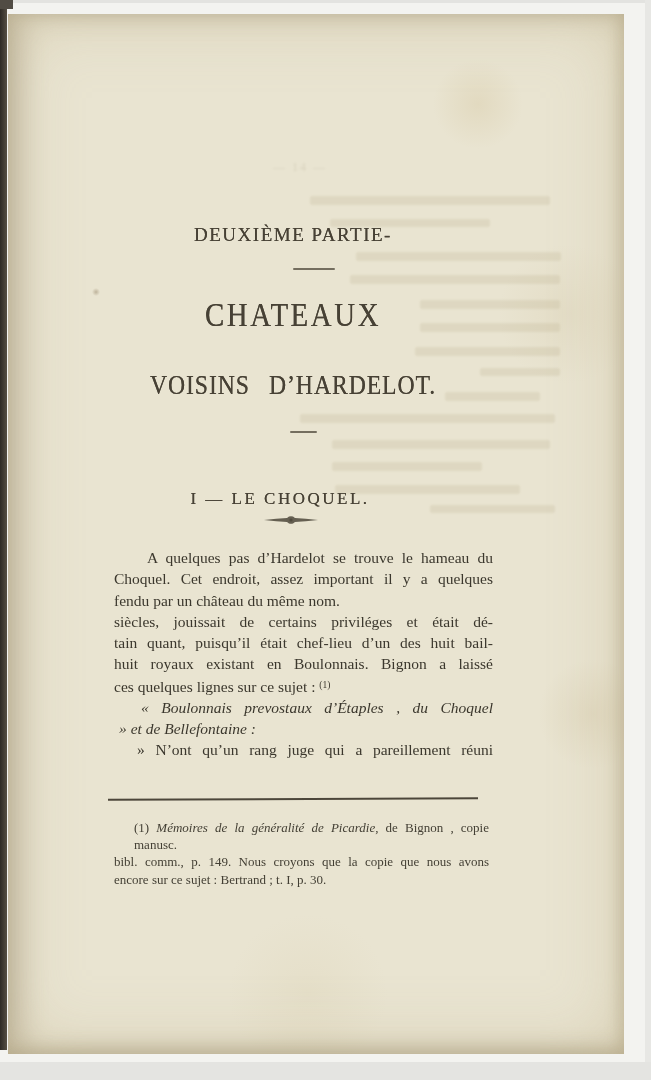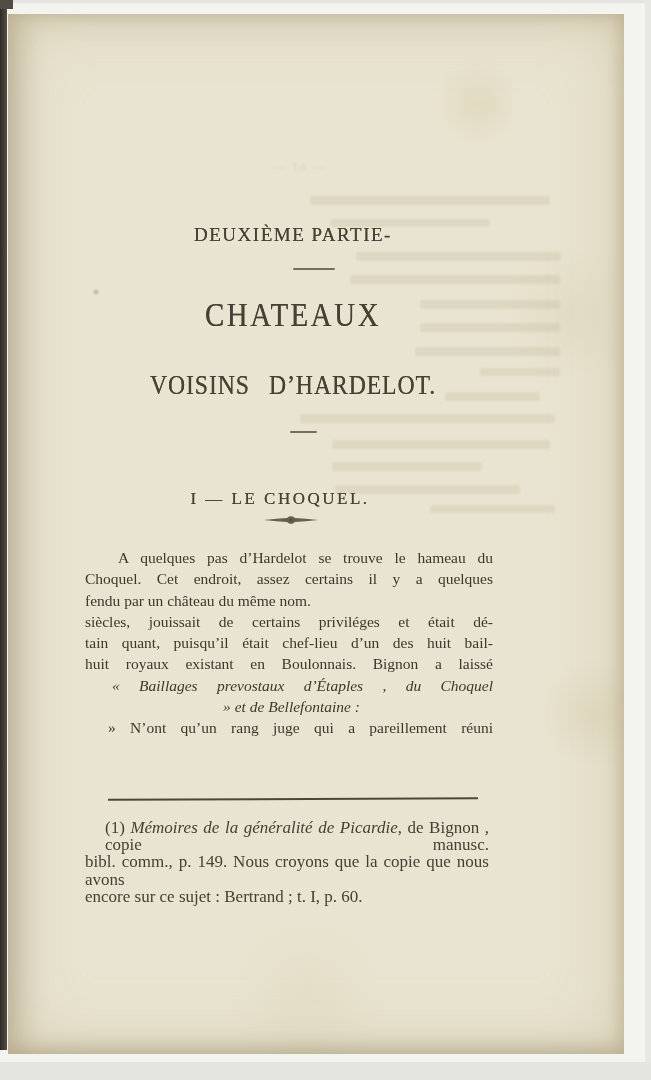--- a/index.html
+++ b/index.html
@@ -57,36 +57,36 @@
   .rule1 { left: 285px; top: 254px; width: 42px; }
   .rule2 { left: 282px; top: 417px; width: 27px; height: 1.7px; }
 
   .ornament { position: absolute; left: 255px; top: 497px; }
 
   
   .body-col {
     position: absolute; left: 77px; top: 533px; width: 408px;
     font-size: 15.5px; line-height: 21.3px; color: #3b372d;
   }
-  .ln { white-space: normal; }
+  .ln { white-space: normal; margin-left: 29px; }
   .j { text-align: justify; text-align-last: justify; }
   .it { font-style: italic; }
   .ind33 { padding-left: 33px; }
   .ind30 { padding-left: 30px; }
   .ind27 { padding-left: 27px; }
   .ind23 { padding-left: 23px; }
-  .ind5  { padding-left: 5px; text-align: center; }
+  .ind5  { padding-left: 5px; }
   .sup { font-size: 9.5px; vertical-align: 3.5px; }
 
   
   .fn-rule { position: absolute; left: 100px; top: 784px; width: 370px; height: 1.5px;
     background: #4c463a; transform: rotate(-.25deg); }
   .fn-col {
     position: absolute; left: 77px; top: 805px; width: 404px;
-    font-size: 17px; line-height: 17.2px; color: #433f34;
+    font-size: 13px; line-height: 17.2px; color: #433f34;
   }
   .ind20 { padding-left: 20px; }
 </style>
 </head>
 <body>
 
 <div class="stage">
 
   <div class="top-hairline"></div>
   <div class="corner-dark"></div>
@@ -122,31 +122,32 @@
 
     <div class="ornament">
       <svg width="56" height="10" viewBox="0 0 56 10" aria-hidden="true">
         <path d="M1 5 Q14 3.4 24 3 L26 1.6 Q28 .8 30 1.6 L32 3 Q42 3.4 55 5 Q42 6.6 32 7 L30 8.4 Q28 9.2 26 8.4 L24 7 Q14 6.6 1 5 Z" fill="#4e483b" opacity=".85"></path>
         <circle cx="28" cy="5" r="1.6" fill="#4e483b" opacity=".9"></circle>
       </svg>
     </div>
 
     <div class="body-col">
       <div class="ln j ind33">A quelques pas d’Hardelot se trouve le hameau du</div>
-      <div class="ln j">Choquel. Cet endroit, assez certains il y a quelques</div>
+      <div class="ln j">Choquel. Cet endroit, assez important il y a quelques</div>
       <div class="ln">fendu par un château du même nom.</div>
       <div class="ln j">siècles, jouissait de certains priviléges et était dé-</div>
       <div class="ln j">tain quant, puisqu’il était chef-lieu d’un des huit bail-</div>
       <div class="ln j">huit royaux existant en Boulonnais. Bignon a laissé</div>
-      <div class="ln j it ind27">« Baillages prevostaux d’Étaples , du Choquel</div>
+      <div class="ln"><span>ces quelques lignes sur ce sujet : </span><span class="sup">(1)</span></div>
+      <div class="ln j it ind27">« Boulonnais prevostaux d’Étaples , du Choquel</div>
       <div class="ln it ind5">» et de Bellefontaine :</div>
       <div class="ln j ind23">» N’ont qu’un rang juge qui a pareillement réuni</div>
     </div>
 
     <div class="fn-rule"></div>
     <div class="fn-col">
       <div class="ln j ind20"><span>(1) </span><span class="it">Mémoires de la généralité de Picardie</span><span>, de Bignon , copie manusc.</span></div>
       <div class="ln j">bibl. comm., p. 149. Nous croyons que la copie que nous avons</div>
-      <div class="ln">encore sur ce sujet : Bertrand ; t. I, p. 60.</div>
+      <div class="ln">encore sur ce sujet : Bertrand ; t. I, p. 30.</div>
     </div>
 
   </div>
 </div>
 
 </body></html>

